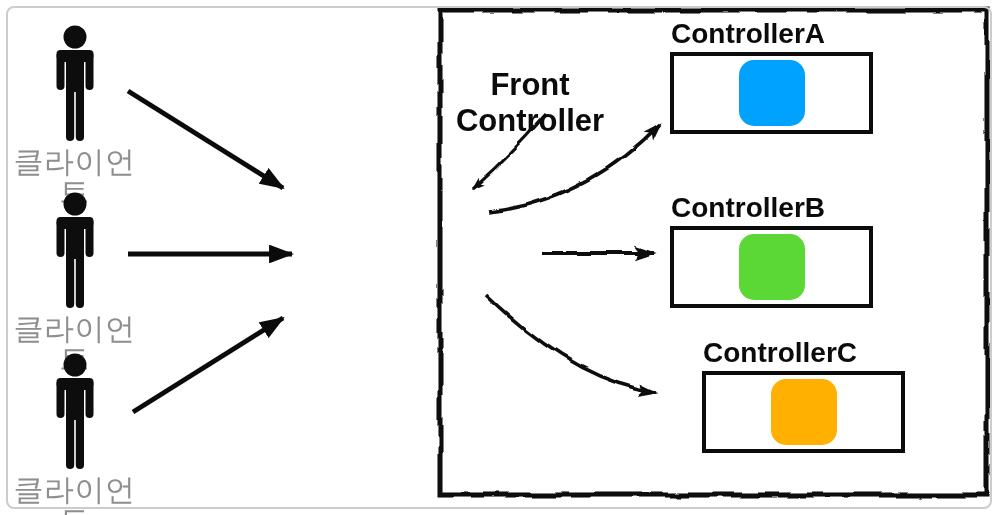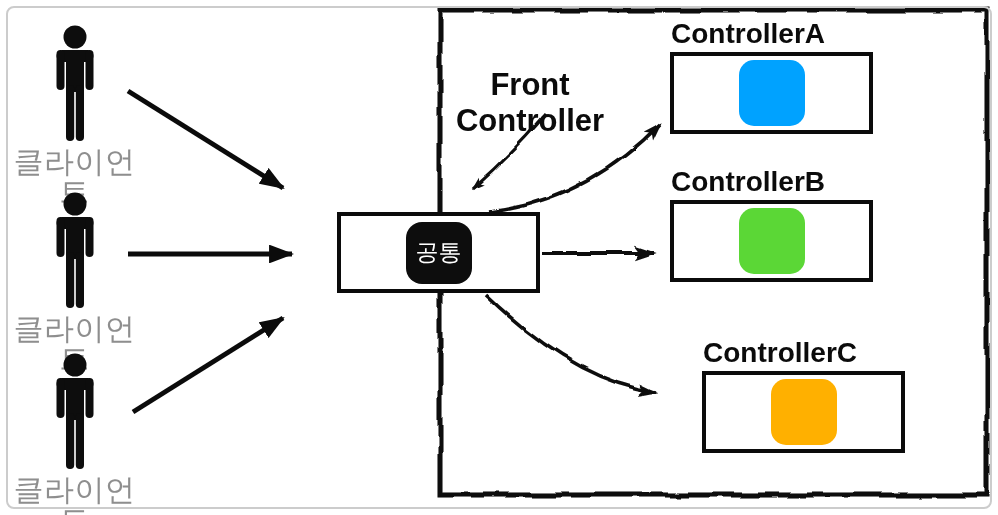--- a/index.html
+++ b/index.html
@@ -31,21 +31,21 @@
   }
   .common-chip{
     width:66px;height:62px;border-radius:16px;background:#0d0d0d;color:#ffffff;
     display:flex;align-items:center;justify-content:center;font-size:23px;font-weight:500;
   }
 
   
   .controllers-host{position:absolute;inset:0;pointer-events:none;border-radius:16px;}
   .controller-block{position:absolute;left:670px;width:210px;z-index:2;}
   .controller-block:nth-of-type(1){top:20px;}
-  .controller-block:nth-of-type(2){top:168px;}
+  .controller-block:nth-of-type(2){top:194px;}
   .controller-block:nth-of-type(3){top:339px;padding-left:32px;}
   .controller-title{font-weight:700;font-size:28px;line-height:1;margin:0 0 4px 1px;}
   .controller-box{
     width:203px;height:82px;box-sizing:border-box;border:4px solid #0b0b0b;background:#ffffff;
     display:flex;align-items:center;justify-content:center;
   }
   .handler-chip{width:66px;height:66px;border-radius:15px;}
 </style>
 </head>
 <body>
@@ -119,23 +119,20 @@
           <rect x="45.5" y="25" width="8" height="40" rx="4"></rect>
           <rect x="26" y="25" width="18" height="42"></rect>
           <rect x="26" y="60" width="8.2" height="56" rx="4"></rect>
           <rect x="35.8" y="60" width="8.2" height="56" rx="4"></rect>
         </svg>
         <div class="client-label">클라이언트</div>
       </div>
     </div>
 
   <div class="fc-label">Front Controller</div>
-  <div class="central-box">
-    <div class="common-chip">공통</div>
-  </div>
 
   <div class="controllers-host">
 
       <div class="controller-block">
         <div class="controller-title">ControllerA</div>
         <div class="controller-box">
           <div class="handler-chip" style="background: rgb(0, 162, 255);"></div>
         </div>
       </div>
 

